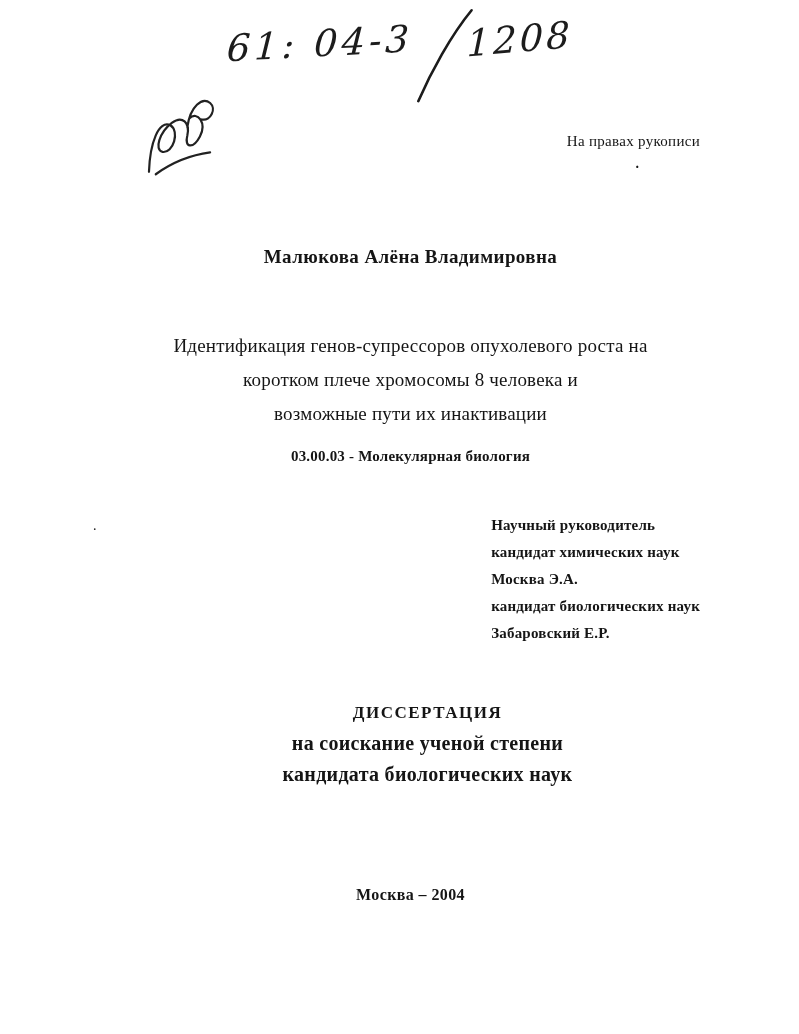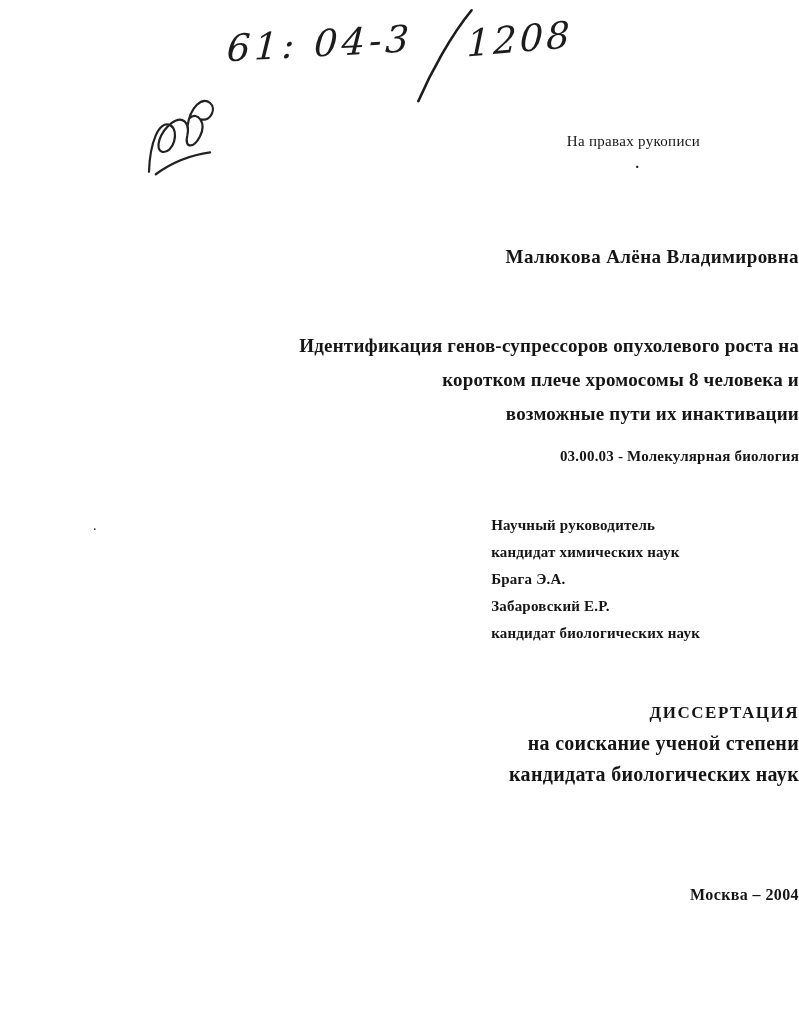--- a/index.html
+++ b/index.html
@@ -80,32 +80,32 @@
     top: 518px;
     font-size: 14px;
   }
 
   
   .centered {
     position: absolute;
     left: 0;
     right: 0;
     padding-left: 22px;
-    text-align: right;
+    text-align: center;
   }
   .author-name {
     top: 246px;
     font-size: 19px;
     font-weight: bold;
     letter-spacing: 0.4px;
   }
   .title-block {
     top: 329px;
     font-size: 19px;
-    font-weight: bold;
+    font-weight: normal;
     line-height: 34px;
     letter-spacing: 0.2px;
   }
   .specialty {
     top: 448px;
     font-size: 15px;
     font-weight: bold;
     letter-spacing: 0.2px;
   }
 
@@ -175,23 +175,23 @@
     <div>Идентификация генов-супрессоров опухолевого роста на</div>
     <div>коротком плече хромосомы 8 человека и</div>
     <div>возможные пути их инактивации</div>
   </div>
 
   <div class="centered specialty">03.00.03 - Молекулярная биология</div>
 
   <div class="supervisor-block">
     <div>Научный руководитель</div>
     <div>кандидат химических наук</div>
-    <div>Брага Э.А.</div>
+    <div>Москва Э.А.</div>
+    <div>кандидат биологических  наук</div>
     <div>Забаровский Е.Р.</div>
-    <div>кандидат биологических  наук</div>
   </div>
 
   <div class="centered dissertation-block">
     <div class="dissertation-heading">ДИССЕРТАЦИЯ</div>
     <div class="degree-line">на соискание ученой степени</div>
     <div class="degree-line">кандидата биологических наук</div>
   </div>
 
   <div class="centered city-year">Москва – 2004</div>
 

